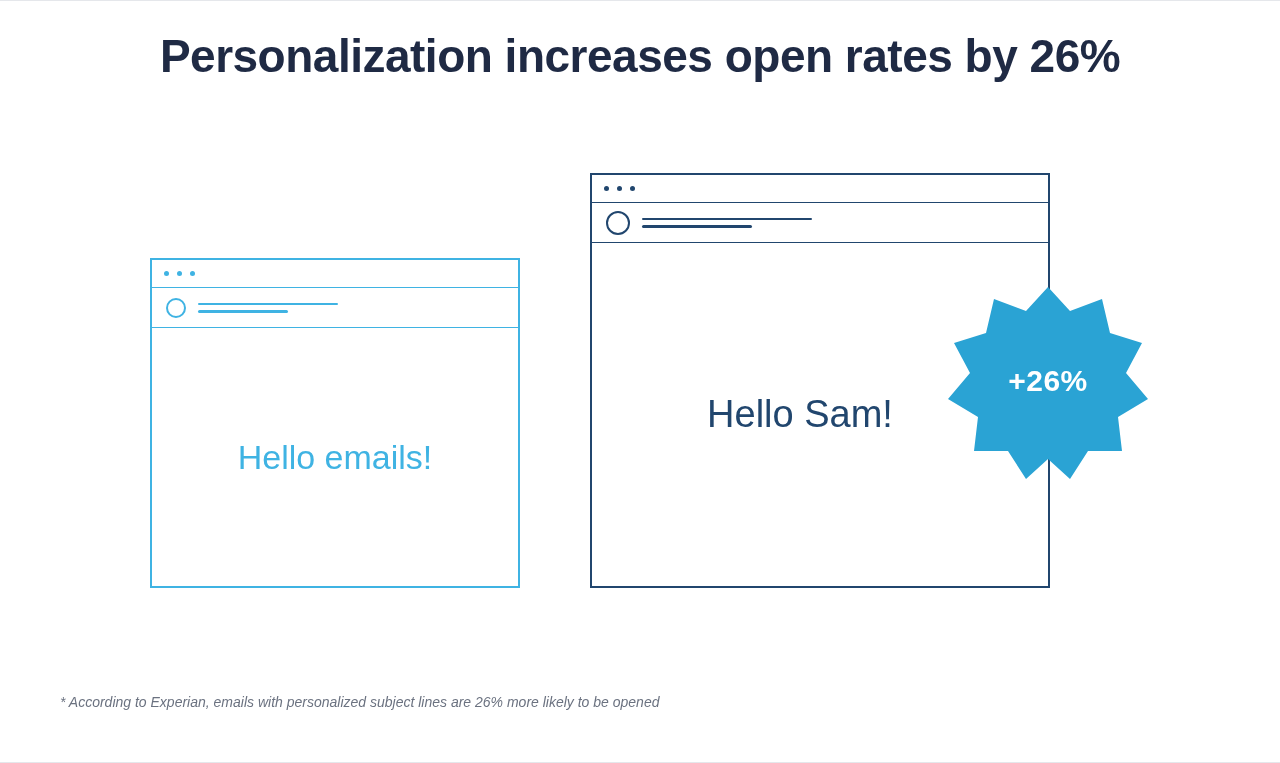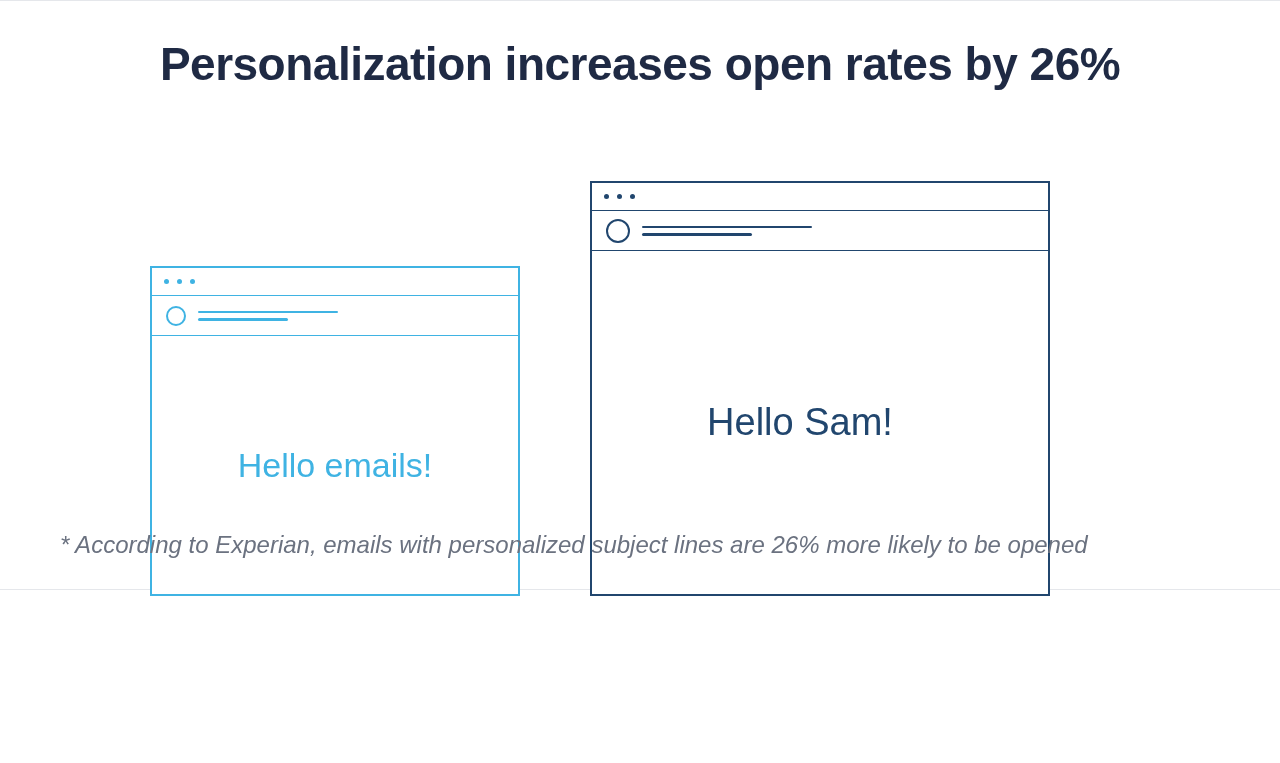--- a/index.html
+++ b/index.html
@@ -16,25 +16,25 @@
     margin: 0;
     padding: 0;
     width: 1280px;
     height: 763px;
     background: var(--bg);
     font-family: -apple-system, BlinkMacSystemFont, "Segoe UI", Helvetica, Arial, sans-serif;
     color: var(--text-dark);
   }
   .page {
     width: 1280px;
-    height: 590px;
+    height: 763px;
     position: relative;
     border-top: 1px solid var(--divider);
     border-bottom: 1px solid var(--divider);
-    padding: 8px 60px;
+    padding: 0 60px;
   }
   h1.title {
     margin: 0;
     padding-top: 28px;
     text-align: center;
     font-size: 46px;
     font-weight: 700;
     letter-spacing: -0.5px;
     color: var(--text-dark);
   }
@@ -125,22 +125,22 @@
   .badge-text {
     position: relative;
     color: #ffffff;
     font-size: 30px;
     font-weight: 700;
     letter-spacing: 0.5px;
   }
   .footnote {
     position: absolute;
     left: 60px;
-    bottom: 30px;
-    font-size: 24px;
+    bottom: 52px;
+    font-size: 14px;
     font-style: italic;
     color: var(--text-gray);
   }
 </style>
 </head>
 <body>
 
 <div class="page">
   <h1 class="title">Personalization increases open rates by 26%</h1>
 
@@ -174,18 +174,24 @@
         <span class="circle"></span>
         <div class="lines">
           <span class="line" style="width:170px"></span>
           <span class="line" style="width:110px"></span>
         </div>
       </div>
       <div class="body-area">
         <div class="greeting">Hello Sam!</div>
       </div>
 
+      <div class="badge">
+        <svg viewBox="0 0 200 200">
+          <polygon fill="#2aa3d4" points="100,6 122,30 154,18 162,52 194,62 178,92 200,118 170,136 174,170 140,170 122,198 100,178 78,198 60,170 26,170 30,136 0,118 22,92 6,62 38,52 46,18 78,30"></polygon>
+        </svg>
+        <span class="badge-text">+26%</span>
+      </div>
     </div>
 
   </div>
 
   <div class="footnote">* According to Experian, emails with personalized subject lines are 26% more likely to be opened</div>
 </div>
 
 </body></html>

